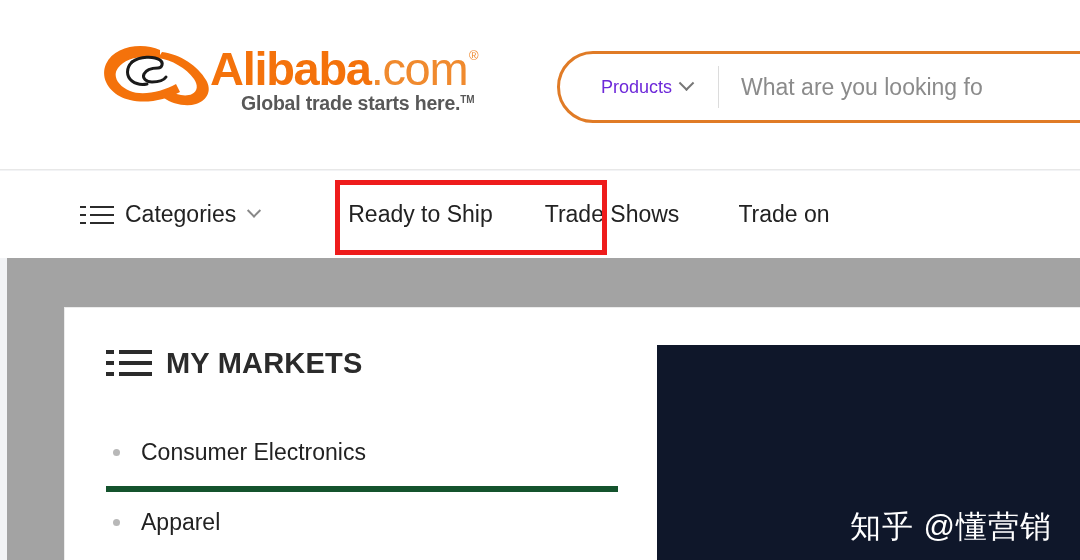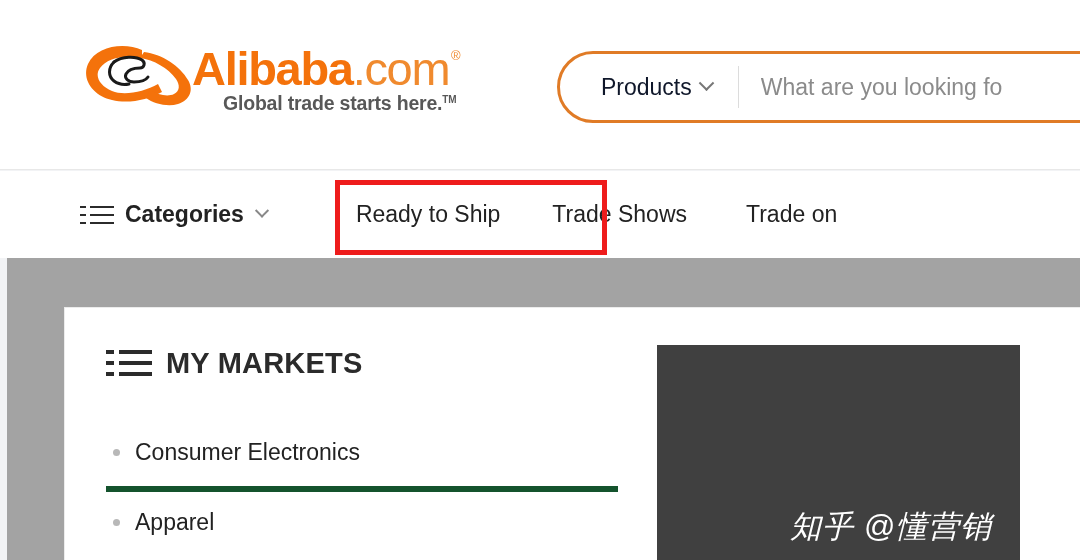--- a/index.html
+++ b/index.html
@@ -22,21 +22,21 @@
     left: 0; top: 0;
     width: 1080px;
     height: 170px;
     background: #ffffff;
     border-bottom: 1px solid #e8e8e8;
   }
 
   
   .logo {
     position: absolute;
-    left: 84px;
+    left: 102px;
     top: 42px;
     width: 400px;
     height: 80px;
   }
   .logo-swirl {
     position: absolute;
     left: 0;
     top: 2px;
     width: 130px;
     height: 66px;
@@ -93,22 +93,22 @@
     display: flex;
     align-items: center;
     gap: 9px;
     padding-left: 41px;
     padding-right: 26px;
     height: 42px;
     border-right: 1px solid #dcdcdc;
     cursor: pointer;
   }
   .search-category-label {
-    font-size: 23px;
-    color: #0f172a;
+    font-size: 18px;
+    color: #6d28d9;
     white-space: nowrap;
   }
   .chev {
     display: inline-block;
     width: 11px;
     height: 11px;
     border-right: 2px solid #777;
     border-bottom: 2px solid #777;
     transform: rotate(45deg) translate(-3px, -3px);
   }
@@ -138,21 +138,21 @@
   .nav-item {
     display: flex;
     align-items: center;
     gap: 11px;
     font-size: 23px;
     color: #222222;
     white-space: nowrap;
     cursor: pointer;
     height: 100%;
   }
-  .nav-categories { margin-left: 80px; font-weight: bold; }
+  .nav-categories { margin-left: 80px; }
   .nav-ready {
     margin-left: 45px;
     position: relative;
     z-index: 5;
     padding: 0 44px;
   }
   .nav-trade { margin-left: 8px; }
   .nav-services { margin-left: 51px; }
   .nav-sell { margin-left: 59px; }
 
@@ -252,21 +252,21 @@
 
   .markets-list {
     position: absolute;
     left: 41px;
     top: 111px;
     width: 512px;
   }
   .market-row {
     display: flex;
     align-items: center;
-    gap: 15px;
+    gap: 21px;
     height: 67px;
     cursor: pointer;
   }
   .market-row + .market-row { border-top: 6px solid #14532d; }
   .bullet {
     width: 7px; height: 7px;
     border-radius: 50%;
     background: #b8b8b8;
     flex: none;
     margin-left: 7px;
@@ -275,25 +275,24 @@
     font-size: 23px;
     color: #222222;
     white-space: nowrap;
   }
 
   
   .banner {
     position: absolute;
     left: 657px;
     top: 345px;
-    width: 363px;
+    width: 423px;
     height: 215px;
-    background: #404040;
+    background: #0f172a;
     overflow: hidden;
-    font-style: italic;
   }
   .watermark {
     position: absolute;
     right: 28px;
     bottom: 12px;
     font-size: 31px;
     color: #ffffff;
     white-space: nowrap;
     letter-spacing: 1px;
   }

